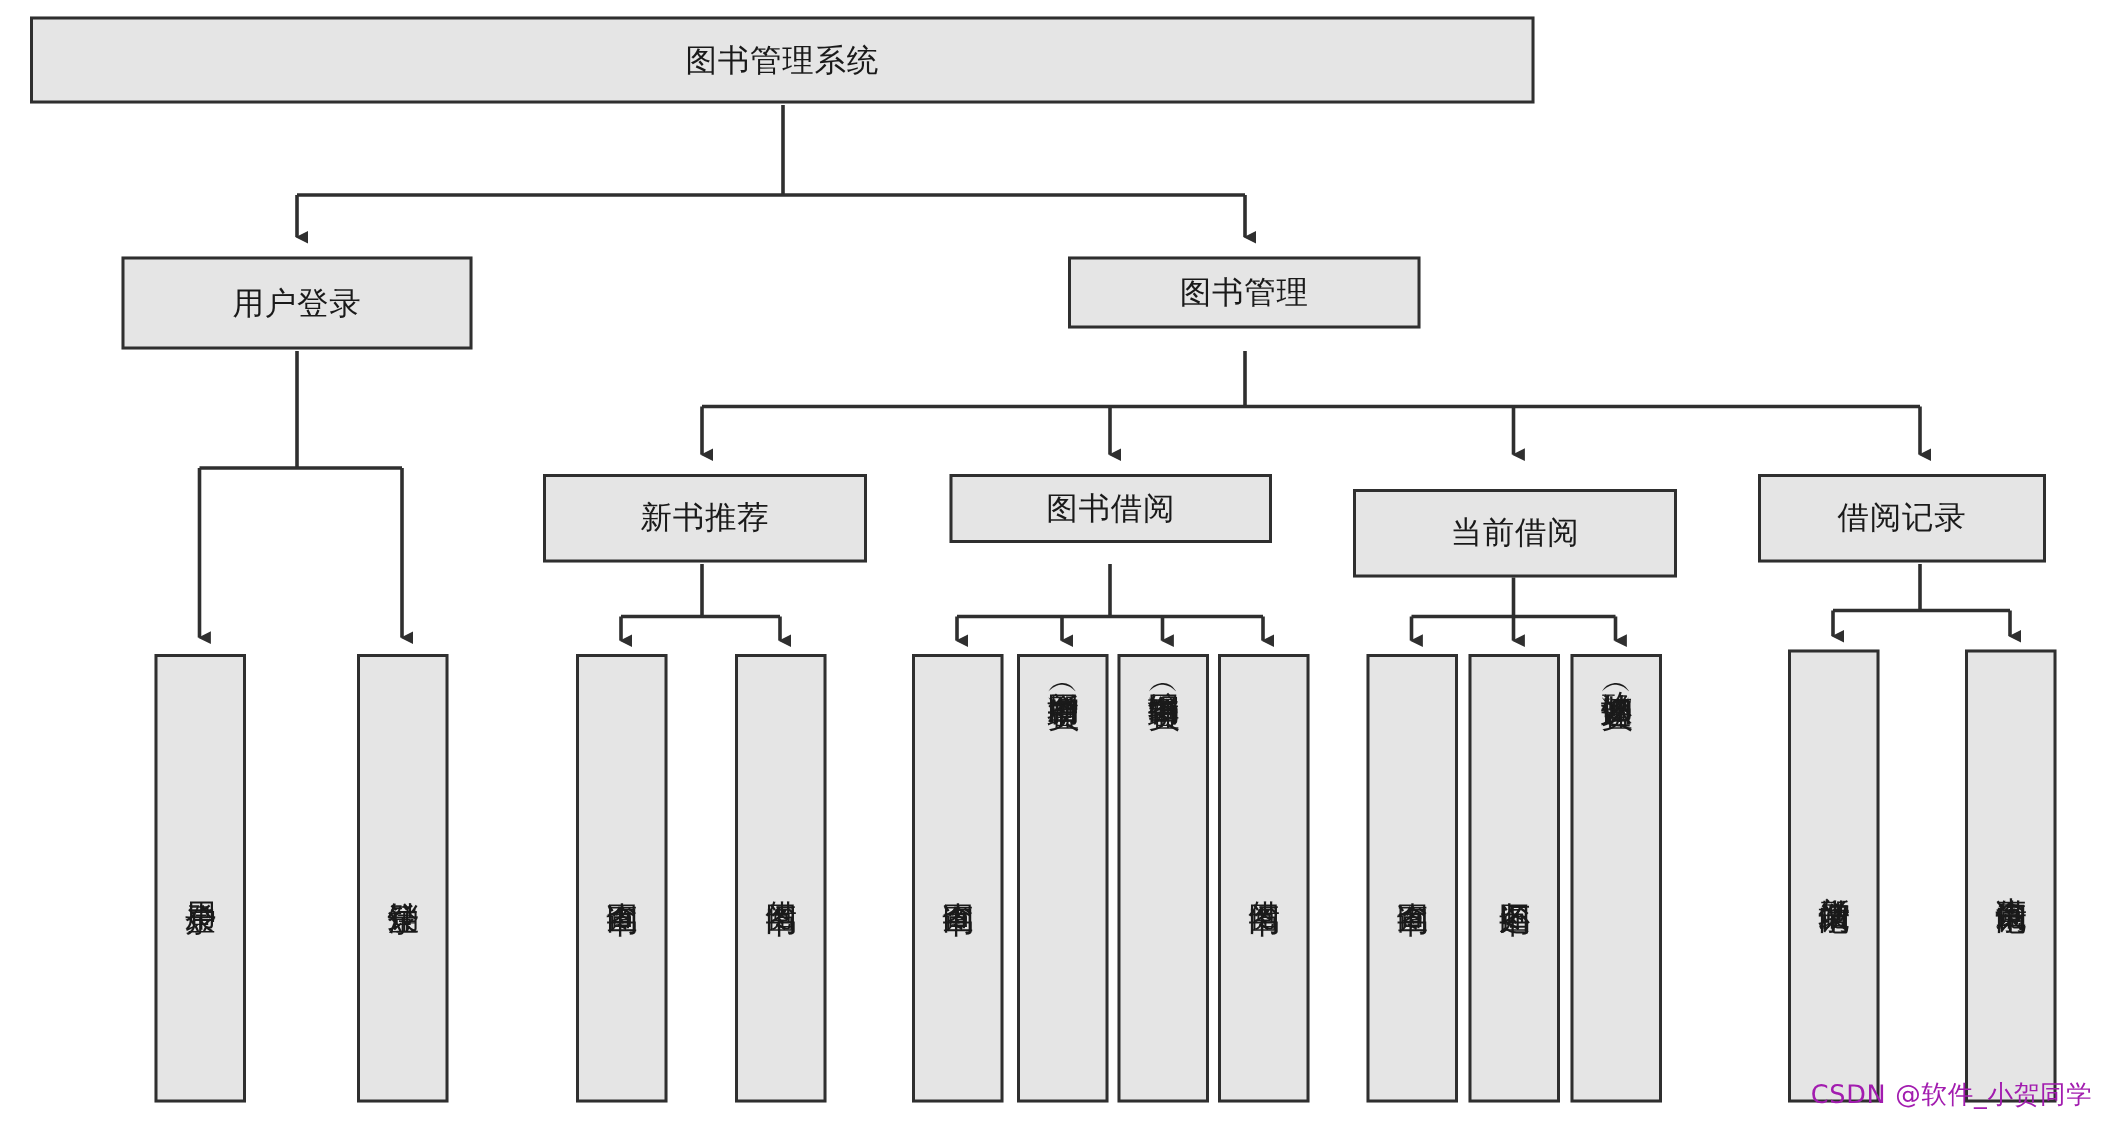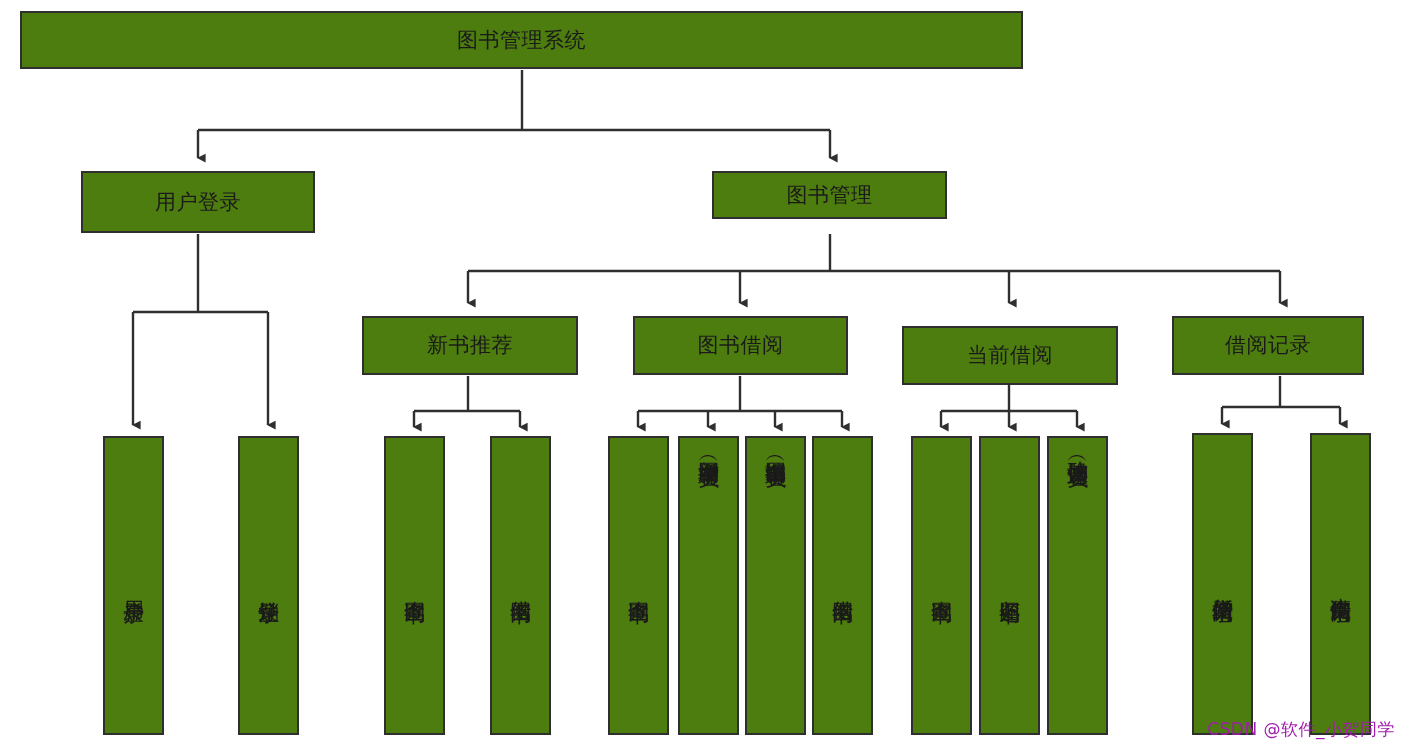--- a/index.html
+++ b/index.html
@@ -22,21 +22,21 @@
     position: absolute;
     left: 0;
     top: 0;
     width: 1405px;
     height: 747px;
   }
   .node {
     position: absolute;
     box-sizing: border-box;
     border: 2px solid #2f2f2f;
-    background: #4d7c0f;
+    background: #e5e5e5;
     display: flex;
     align-items: center;
     justify-content: center;
     color: #1a1a1a;
   }
   .node-label {
     font-size: 21px;
     line-height: 1.15;
     letter-spacing: 0.5px;
     white-space: nowrap;
@@ -136,21 +136,21 @@
   </div>
 
   <div class="node" style="left:712px; top:171px; width:235px; height:48px;">
     <span class="node-label">图书管理</span>
   </div>
 
   <div class="node" style="left:362px; top:316px; width:216px; height:59px;text-align:right;">
     <span class="node-label">新书推荐</span>
   </div>
 
-  <div class="node" style="left:633px; top:316px; width:215px; height:59px;">
+  <div class="node" style="left:633px; top:316px; width:215px; height:46px;">
     <span class="node-label">图书借阅</span>
   </div>
 
   <div class="node" style="left:902px; top:316px; width:216px; height:59px;margin-top:10px;">
     <span class="node-label">当前借阅</span>
   </div>
 
   <div class="node" style="left:1172px; top:316px; width:192px; height:59px;">
     <span class="node-label">借阅记录</span>
   </div>

